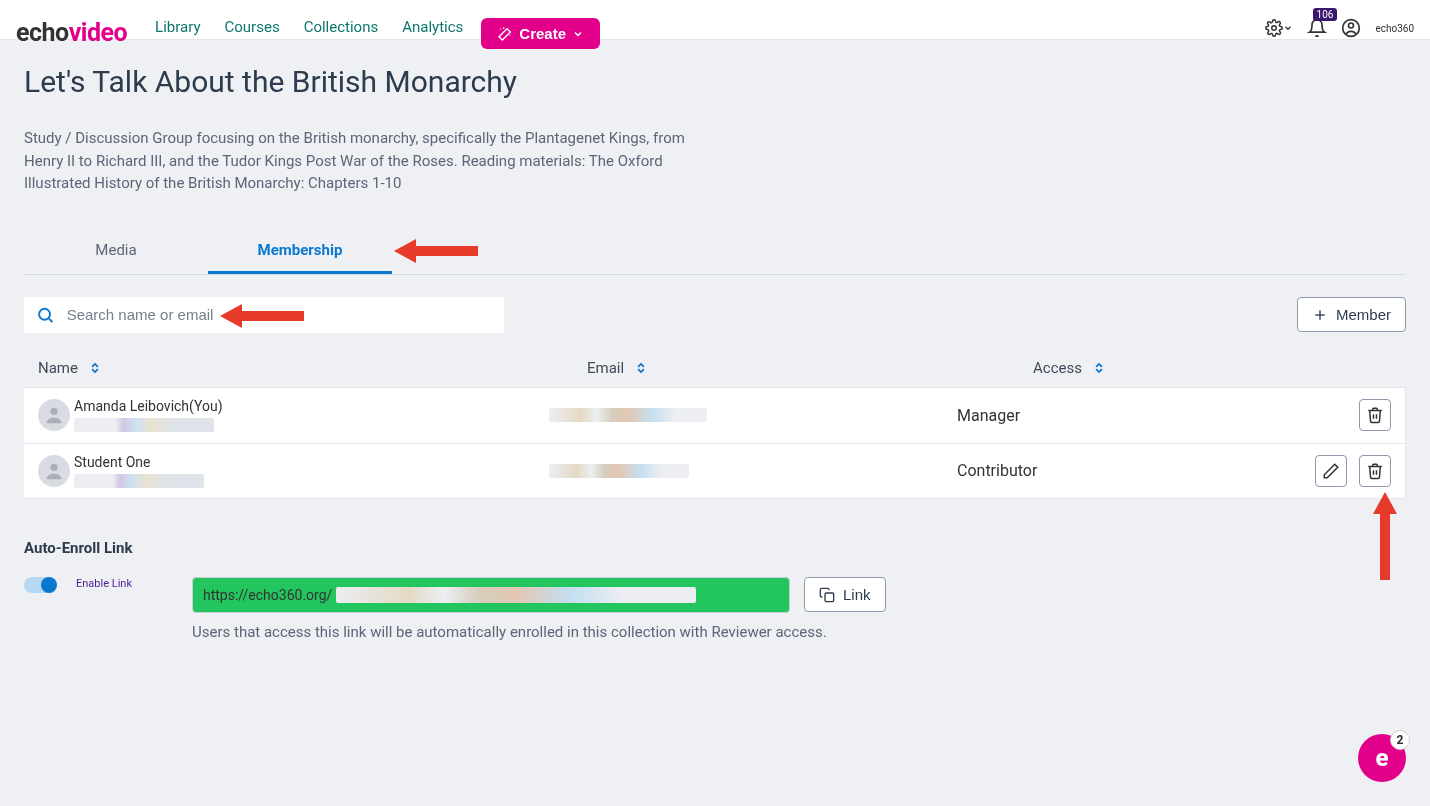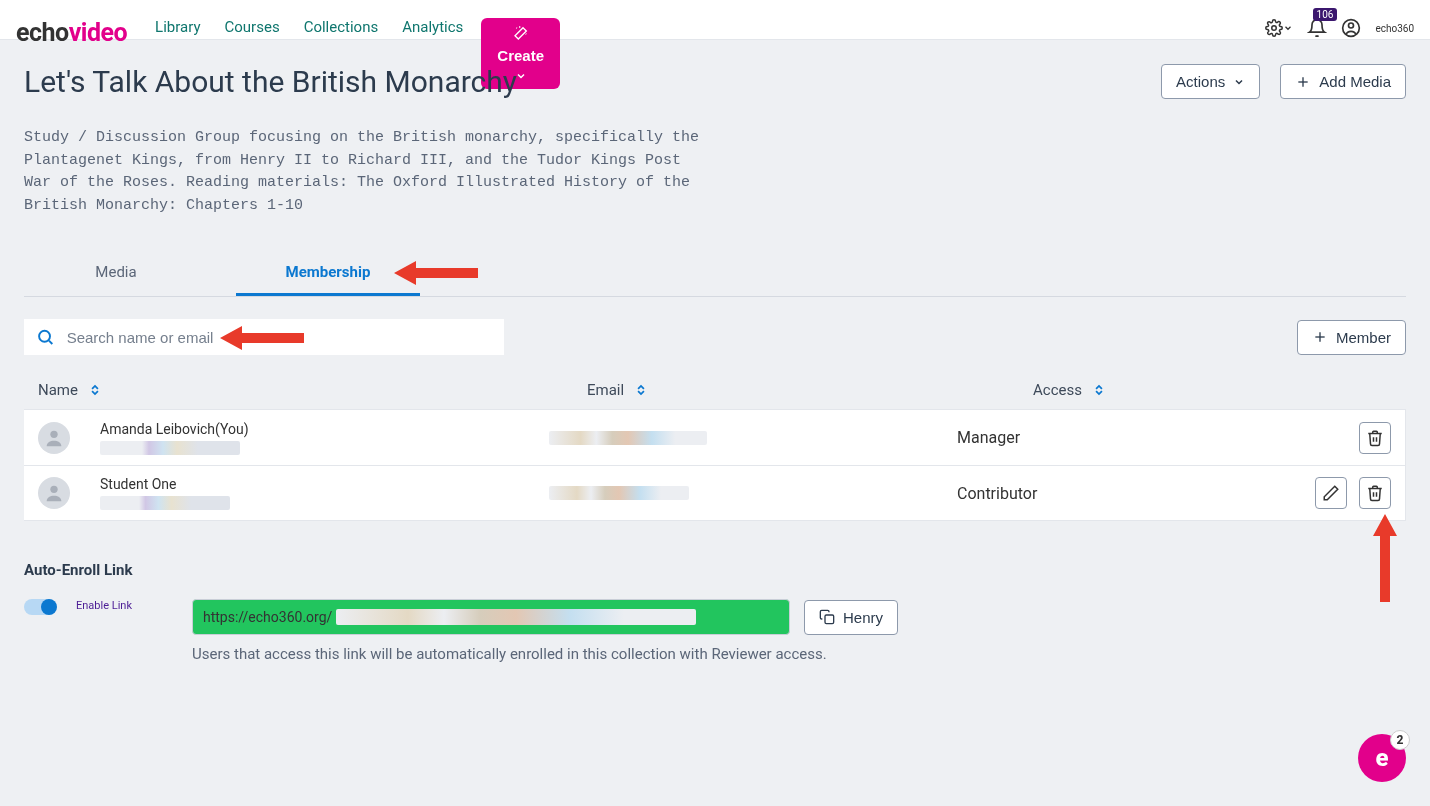--- a/index.html
+++ b/index.html
@@ -3,46 +3,46 @@
 <meta charset="utf-8">
 <style>
   * { box-sizing: border-box; margin: 0; padding: 0; }
   body { font-family: -apple-system, BlinkMacSystemFont, "Segoe UI", Roboto, Helvetica, Arial, sans-serif; background: #eef0f3; width: 1430px; height: 806px; overflow: hidden; color: #333; }
   .topbar { height: 40px; background: #fff; display: flex; align-items: flex-start; padding: 18px 16px; border-bottom: 1px solid #e3e6eb; }
   .brand { display: flex; align-items: center; font-weight: 700; font-size: 25px; letter-spacing: -0.5px; margin-right: 28px; }
   .brand .e1 { color: #333; }
   .brand .v1 { color: #e2008b; }
   .nav { display: flex; gap: 24px; font-size: 15px; color: #0f766e; }
   .nav-item { cursor: pointer; }
-  .create-btn { margin-left: 18px; background: #e2008b; color: #fff; border: none; border-radius: 6px; padding: 7px 16px; font-size: 15px; font-weight: 600; display: flex; align-items: center; gap: 6px; cursor: pointer; flex-direction: column; }
+  .create-btn { margin-left: 18px; background: #e2008b; color: #fff; border: none; border-radius: 6px; padding: 7px 16px; font-size: 15px; font-weight: 600; display: flex; align-items: center; gap: 6px; cursor: pointer; }
   .top-right { margin-left: auto; display: flex; align-items: center; gap: 14px; }
   .icon-btn { display: flex; align-items: center; cursor: pointer; color: #333; position: relative; }
   .notif-badge { position: absolute; top: -10px; right: -10px; background: #3b176e; color: #fff; font-size: 10px; padding: 1px 4px; border-radius: 3px; min-width: 18px; text-align: center;}
   .content { padding: 24px 24px 0 24px; }
   .page-row { display: flex; align-items: center; justify-content: space-between; }
   .page-title { font-size: 30px; font-weight: 400; color: #2c3b4d; }
   .right-btns { display: flex; gap: 20px; }
   .outline-btn { background: #fff; border: 1px solid #8d99ab; border-radius: 4px; padding: 8px 14px; font-size: 15px; color: #2c3b4d; display: flex; align-items: center; gap: 8px; cursor: pointer; }
-  .description { margin-top: 28px; max-width: 690px; font-size: 15px; line-height: 1.5; color: #5b6678; font-family: Liberation Mono, monospace; }
+  .description { margin-top: 28px; max-width: 690px; font-size: 15px; line-height: 1.5; color: #5b6678; }
   .tabs { margin-top: 36px; display: flex; border-bottom: 1px solid #d5d9e0; position: relative; }
   .tab { width: 184px; text-align: center; padding: 10px 0 12px 0; font-size: 15px; color: #5b6678; cursor: pointer; }
   .tab.active { color: #0b78d0; font-weight: 700; border-bottom: 3px solid #0b78d0; }
   .toolbar { margin-top: 22px; display: flex; align-items: center; justify-content: space-between; }
   .search-box { width: 480px; height: 36px; background: #fff; display: flex; align-items: center; padding: 0 12px; gap: 12px; position: relative; }
   .search-box input { border: none; outline: none; font-size: 15px; width: 100%; color: #333;}
   .search-box input::placeholder{ color:#757f8d;}
   .table { margin-top: 16px; }
   .thead { display: flex; padding: 10px 14px; font-size: 15px; color: #3e4a5a; gap: 38px; }
   .col-name { width: 486px; display:flex; align-items:center; gap:10px;}
   .col-email { width: 408px; display:flex; align-items:center; gap:10px;margin-left:25px;}
   .col-access { flex: 1; display:flex; align-items:center; gap:10px;}
   .col-actions { width: 100px; display:flex; justify-content:flex-end; gap:12px;}
   .trow { display: flex; align-items: center; background: #fff; padding: 10px 14px; border-top: 1px solid #e3e6eb; border-right:1px solid #e3e6eb; min-height:56px;}
   .trow:last-child{ border-bottom:1px solid #e3e6eb;}
-  .name-cell { display: flex; align-items: center; gap: 30px; }
+  .name-cell { display: flex; align-items: center; gap: 4px; }
   .avatar { width: 32px; height: 32px; border-radius: 50%; background: #d8dce2; display: flex; align-items: center; justify-content: center; }
   .name-text { font-size: 14px; color: #333; }
   .blur-bar { height: 14px; margin-top:4px; background: linear-gradient(90deg,#eceef2 0%, #eceef2 30%, #d1c7e5 35%, #cfe3f1 45%, #e8e2d0 55%, #dfe3ea 70%); border-radius:2px;}
   .blur-bar2 { height: 14px; background: linear-gradient(90deg,#eceef2 0%, #e4d9c4 20%, #eceef2 30%, #d6cdbc 40%, #e3c7b3 50%, #c4dff0 65%, #eceef2 80%); border-radius:2px;}
   .sq-btn { width: 32px; height: 32px; border: 1px solid #8d99ab; border-radius: 4px; background: #fff; display: flex; align-items: center; justify-content: center; cursor: pointer; }
   .section-title { margin-top: 40px; font-size: 15px; font-weight: 700; color: #2c3b4d; }
   .enroll-row { margin-top: 20px; display: flex; align-items: flex-start; gap: 20px; }
   .toggle2 { width:32px; height:16px; background:#b7d8f4; border-radius:10px; position:relative; cursor:pointer; flex-shrink:0;}
   .toggle2 .knob{ position:absolute; width:16px; height:16px; background:#0b78d0; border-radius:50%; right:-1px; top:0;}
   .link-label { font-size: 11px; color: #4c1d95; min-width: 96px;}
@@ -102,40 +102,25 @@
           <path d="M6 20c1-3 4-4 6-4s5 1 6 4"></path>
         </svg>
     </div>
     <div style="font-size:10px;color:#333;"><span>echo360</span></div>
   </div>
 </div>
 
 <div class="content">
   <div class="page-row">
     <h1 class="page-title">Let's Talk About the British Monarchy</h1>
-    <div class="right-btns">
-      <button class="outline-btn">
-        <span>Actions</span>
-        <svg width="12" height="12" viewBox="0 0 24 24" fill="none" stroke="#2c3b4d" stroke-width="3">
-            <polyline points="6 9 12 15 18 9"></polyline>
-          </svg>
-      </button>
-      <button class="outline-btn">
-        <svg width="16" height="16" viewBox="0 0 24 24" fill="none" stroke="#2c3b4d" stroke-width="2">
-            <line x1="12" y1="5" x2="12" y2="19"></line>
-            <line x1="5" y1="12" x2="19" y2="12"></line>
-          </svg>
-        <span>Add Media</span>
-      </button>
-    </div>
   </div>
 
   <p class="description">Study / Discussion Group focusing on the British monarchy, specifically the Plantagenet Kings, from Henry II to Richard III, and the Tudor Kings Post War of the Roses. Reading materials: The Oxford Illustrated History of the British Monarchy: Chapters 1-10</p>
 
-  <div class="tabs" style="position:relative;gap:28px;">
+  <div class="tabs" style="position:relative;">
     <div class="tab">Media</div>
     <div class="tab active">Membership</div>
 
     <svg class="arrow-red" style="left:370px; top:6px;" width="84" height="28" viewBox="0 0 84 28">
         <polygon points="0,14 22,2 22,9 84,9 84,19 22,19 22,26" fill="#e83a2a"></polygon>
       </svg>
   </div>
 
   <div class="toolbar">
     <div class="search-box" style="position:relative;">
@@ -271,21 +256,21 @@
       <div class="link-box">
         <div class="link-input">
           <span>https://echo360.org/</span>
           <div class="blur-bar2" style="width:360px; height:16px; margin-left:4px;"></div>
         </div>
         <button class="outline-btn">
           <svg width="16" height="16" viewBox="0 0 24 24" fill="none" stroke="#2c3b4d" stroke-width="2">
               <rect x="9" y="9" width="13" height="13" rx="2"></rect>
               <path d="M5 15H4a2 2 0 0 1-2-2V4a2 2 0 0 1 2-2h9a2 2 0 0 1 2 2v1"></path>
             </svg>
-          <span>Henry</span>
+          <span>Link</span>
         </button>
       </div>
       <div class="link-hint">Users that access this link will be automatically enrolled in this collection with Reviewer access.</div>
     </div>
   </div>
 </div>
 
 <div class="fab">
   <span>e</span>
   <span class="badge">2</span>

